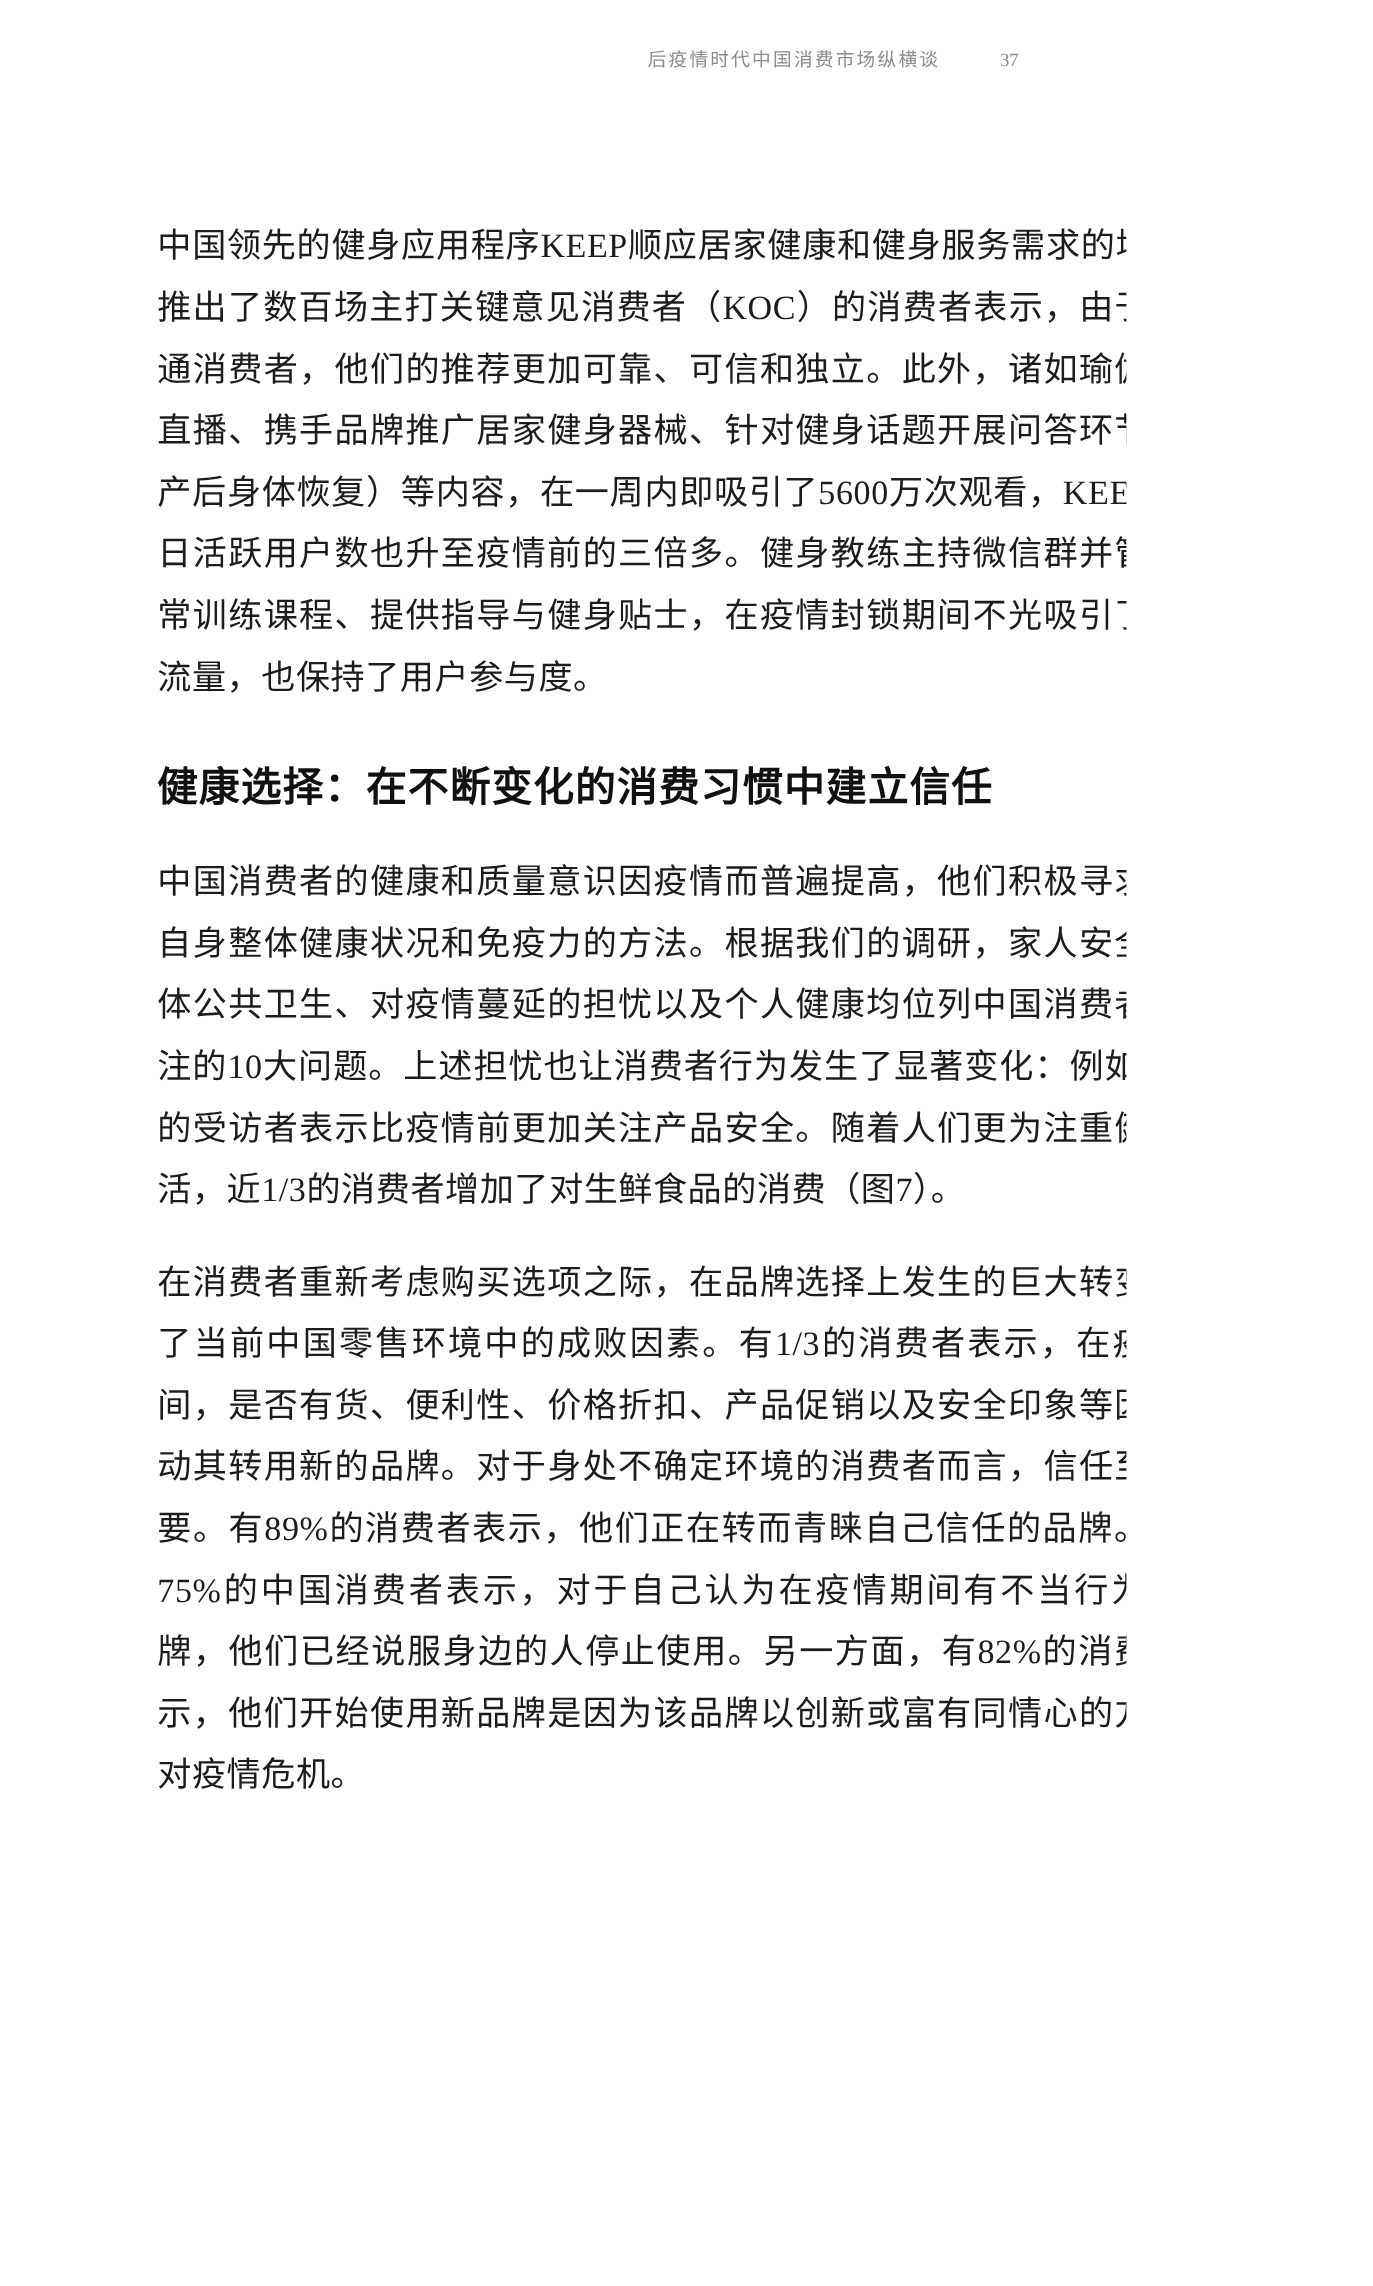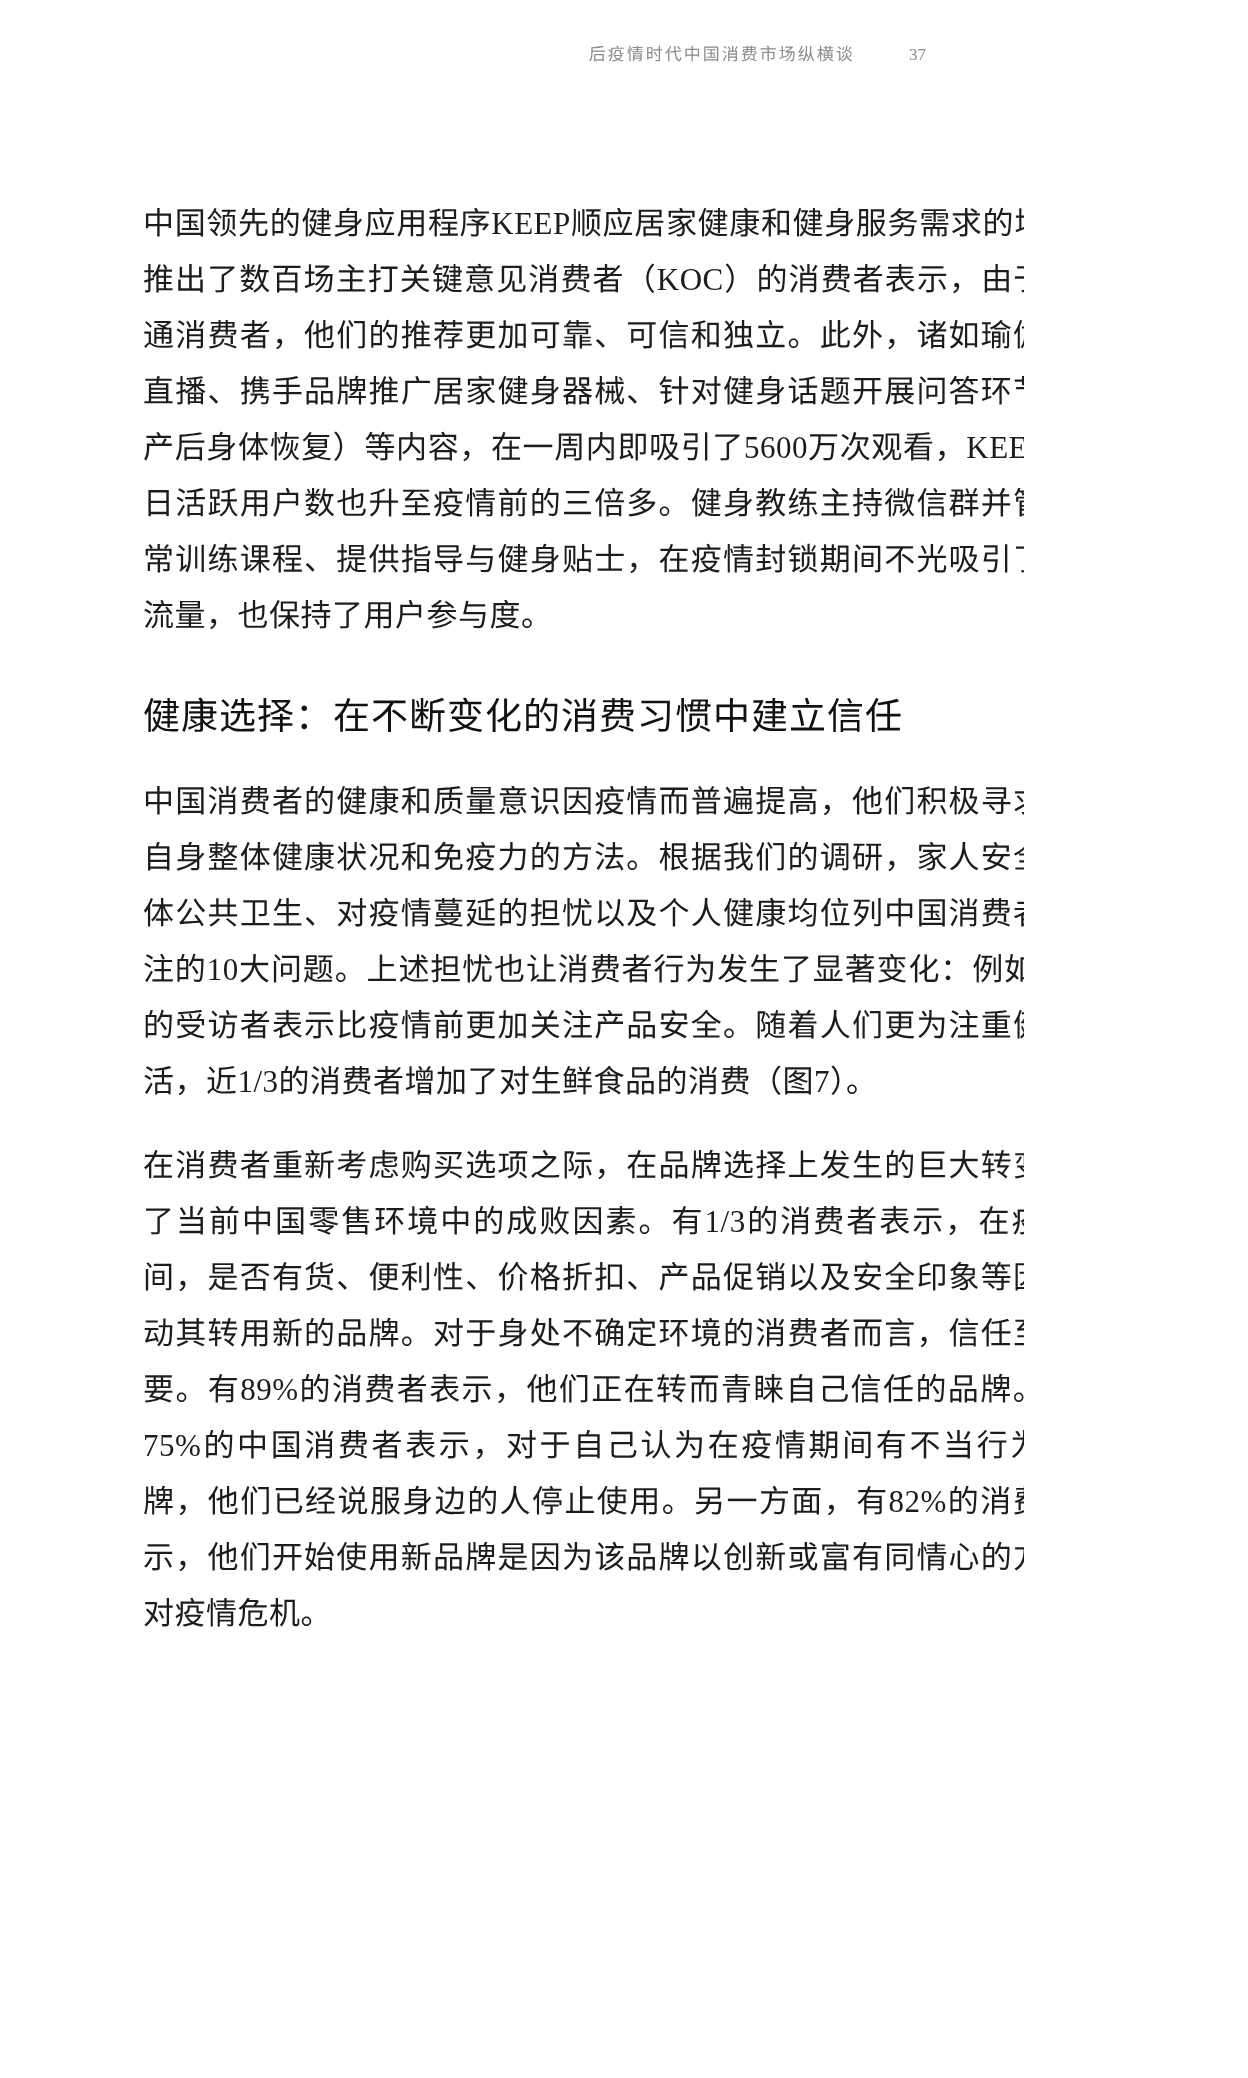--- a/index.html
+++ b/index.html
@@ -44,21 +44,21 @@
     font-size: 31px;
     line-height: 56px;
     text-align: justify;
     letter-spacing: 0.5px;
     color: #1c1c1c;
   }
   .section-heading {
     margin: 48px 0 32px 0;
     font-size: 37px;
     line-height: 50px;
-    font-weight: normal;
+    font-weight: bold;
     letter-spacing: 1px;
     color: #111111;
   }
 </style>
 </head>
 <body>
 
 <div class="page">
 
   <div class="running-header">

